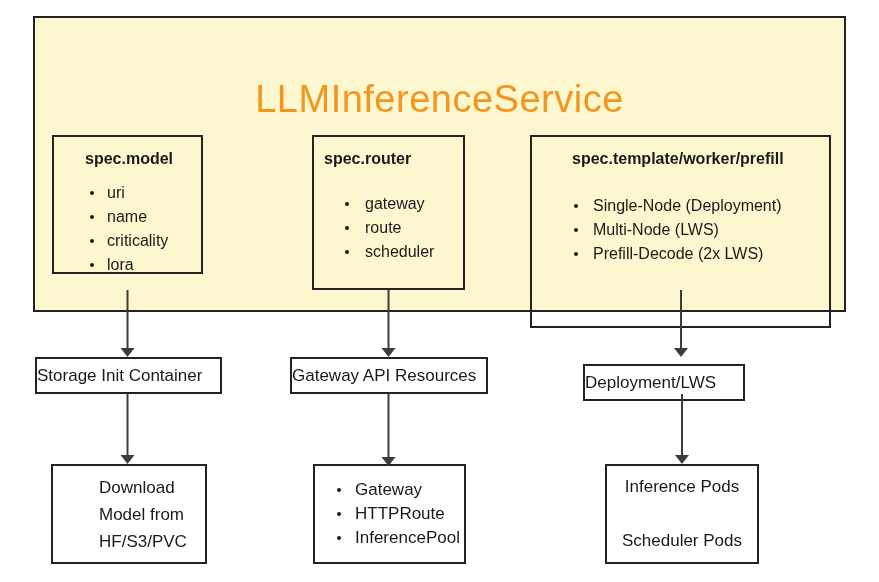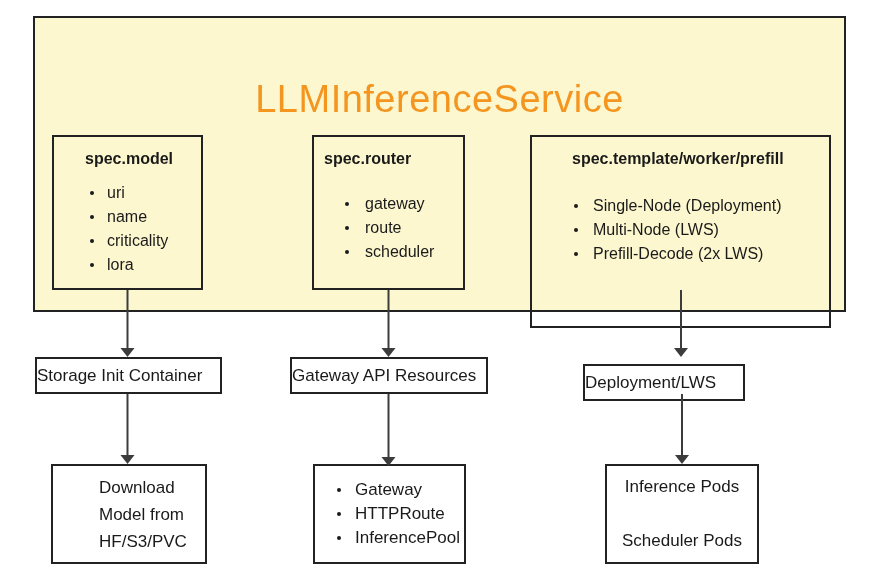--- a/index.html
+++ b/index.html
@@ -65,21 +65,21 @@
   }
   .dot {
     position: absolute;
     left: var(--dot-x);
     top: calc(var(--item-lh, 24px) / 2 - 2px);
     width: 4px; height: 4px;
     border-radius: 50%;
     background: var(--text);
   }
 
-  .spec-model    { left: 52px;  top: 135px; width: 151px; height: 155px;
+  .spec-model    { left: 52px;  top: 135px; width: 151px; height: 139px;
                    --head-x: 31px; --dot-x: 36px; --item-x: 53px; --list-gap: 13px; }
   .spec-router   { left: 312px; top: 135px; width: 153px; height: 155px;
                    --head-x: 10px; --dot-x: 31px; --item-x: 51px; --list-gap: 24px; }
   .spec-template { left: 530px; top: 135px; width: 301px; height: 193px;
                    --head-x: 40px; --dot-x: 42px; --item-x: 61px; --list-gap: 26px; }
 
   
   .mid-box {
     position: absolute;
     top: 357px; height: 37px;

